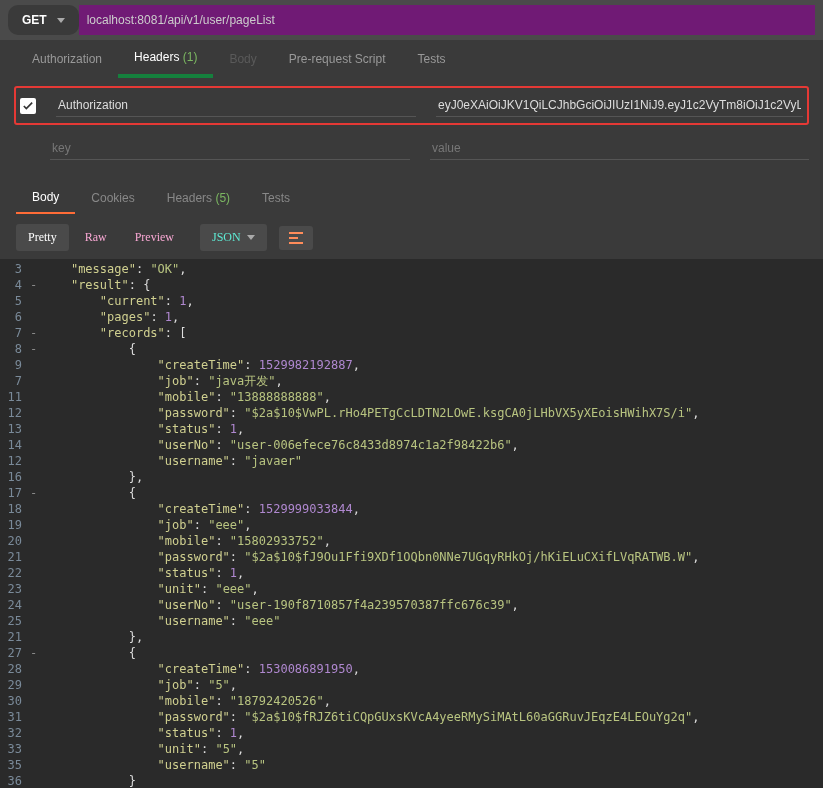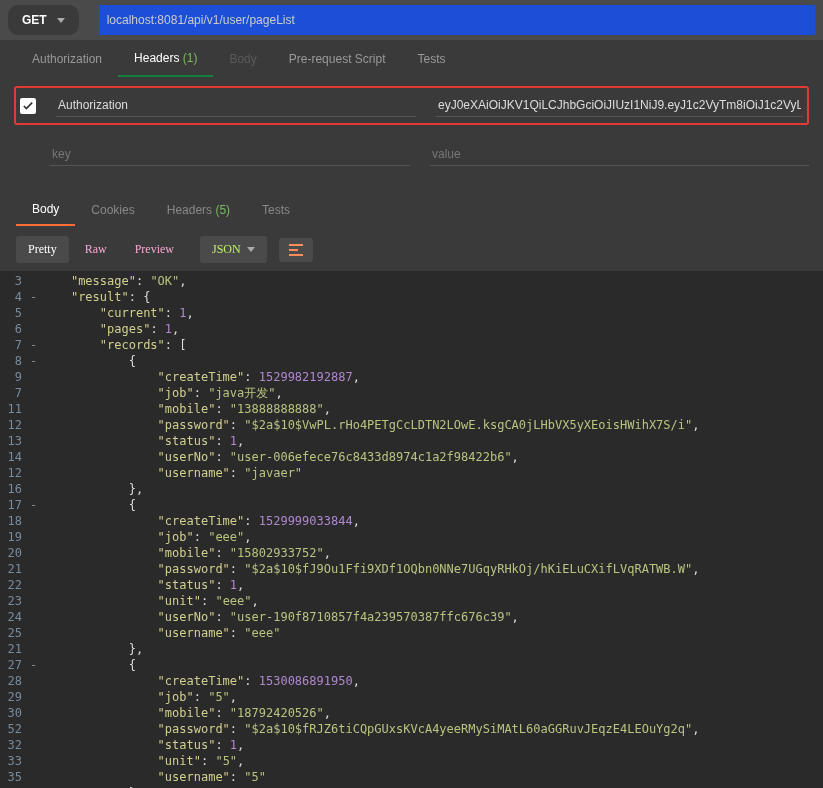--- a/index.html
+++ b/index.html
@@ -31,51 +31,50 @@
   cursor: pointer;
 }
 .chevron-down {
   width: 0; height: 0;
   border-left: 4px solid transparent;
   border-right: 4px solid transparent;
   border-top: 5px solid #aaa;
 }
 .url-input {
   flex: 1;
-  margin-left: 20px;
-  background: #1d4ed8;
+  background: #701a75;
   border: none;
   color: #ccc;
   padding: 8px;
   font-size: 12px;
   outline: none;
 }
 .tabs-row {
   display: flex;
   align-items: center;
   padding: 0 16px;
   height: 38px;
   background: #3a3a3a;
 }
 .tab {
   padding: 10px 16px;
   color: #999;
   cursor: pointer;
   font-size: 12px;
 }
-.tab.active { color: #fff; border-bottom: 2px solid #15803d; }
+.tab.active { color: #fff; border-bottom: 4px solid #15803d; }
 .tab.faded { color: #5a5a5a; }
 .count { color: #7bb661; }
 .headers-section {
   padding: 8px 14px;
 }
 .header-row {
   display: flex;
   align-items: center;
-  padding: 18px 0;
+  padding: 12px 0;
 }
 .header-row.highlighted {
   border: 2px solid #e53935;
   border-radius: 3px;
   padding: 6px 4px;
 }
 .checkbox {
   width: 16px; height: 16px;
   background: #fff;
   border-radius: 2px;
@@ -128,21 +127,21 @@
   color: #f9a8d4;
   padding: 6px 12px;
   border-radius: 3px;
   cursor: pointer;
   font-size: 12px;
 }
 .view-btn.active { color: #fff; }
 .view-btn.plain { background: transparent; }
 .json-btn {
   background: #4a4a4a;
-  color: #bef264;
+  color: #5eead4;
   padding: 6px 12px;
   border-radius: 3px;
   display: flex;
   align-items: center;
   gap: 6px;
   margin-left: 10px;
   cursor: pointer;
 }
 .wrap-btn {
   background: #4a4a4a;
@@ -278,18 +277,18 @@
     <div class="code-line"><span class="gutter">21</span><span class="fold"></span><span class="code"><span>                </span><span class="key">"password"</span><span>: </span><span class="str">"$2a$10$fJ9Ou1Ffi9XDf1OQbn0NNe7UGqyRHkOj/hKiELuCXifLVqRATWB.W"</span><span>,</span></span></div>
     <div class="code-line"><span class="gutter">22</span><span class="fold"></span><span class="code"><span>                </span><span class="key">"status"</span><span>: </span><span class="num">1</span><span>,</span></span></div>
     <div class="code-line"><span class="gutter">23</span><span class="fold"></span><span class="code"><span>                </span><span class="key">"unit"</span><span>: </span><span class="str">"eee"</span><span>,</span></span></div>
     <div class="code-line"><span class="gutter">24</span><span class="fold"></span><span class="code"><span>                </span><span class="key">"userNo"</span><span>: </span><span class="str">"user-190f8710857f4a239570387ffc676c39"</span><span>,</span></span></div>
     <div class="code-line"><span class="gutter">25</span><span class="fold"></span><span class="code"><span>                </span><span class="key">"username"</span><span>: </span><span class="str">"eee"</span></span></div>
     <div class="code-line"><span class="gutter">21</span><span class="fold"></span><span class="code"><span>            },</span></span></div>
     <div class="code-line"><span class="gutter">27</span><span class="fold">-</span><span class="code"><span>            {</span></span></div>
     <div class="code-line"><span class="gutter">28</span><span class="fold"></span><span class="code"><span>                </span><span class="key">"createTime"</span><span>: </span><span class="num">1530086891950</span><span>,</span></span></div>
     <div class="code-line"><span class="gutter">29</span><span class="fold"></span><span class="code"><span>                </span><span class="key">"job"</span><span>: </span><span class="str">"5"</span><span>,</span></span></div>
     <div class="code-line"><span class="gutter">30</span><span class="fold"></span><span class="code"><span>                </span><span class="key">"mobile"</span><span>: </span><span class="str">"18792420526"</span><span>,</span></span></div>
-    <div class="code-line"><span class="gutter">52</span><span class="fold"></span><span class="code"><span>                </span><span class="key">"password"</span><span>: </span><span class="str">"$2a$10$fRJZ6tiCQpGUxsKVcA4yeeRMySiMAtL60aGGRuvJEqzE4LEOuYg2q"</span><span>,</span></span></div>
+    <div class="code-line"><span class="gutter">31</span><span class="fold"></span><span class="code"><span>                </span><span class="key">"password"</span><span>: </span><span class="str">"$2a$10$fRJZ6tiCQpGUxsKVcA4yeeRMySiMAtL60aGGRuvJEqzE4LEOuYg2q"</span><span>,</span></span></div>
     <div class="code-line"><span class="gutter">32</span><span class="fold"></span><span class="code"><span>                </span><span class="key">"status"</span><span>: </span><span class="num">1</span><span>,</span></span></div>
     <div class="code-line"><span class="gutter">33</span><span class="fold"></span><span class="code"><span>                </span><span class="key">"unit"</span><span>: </span><span class="str">"5"</span><span>,</span></span></div>
     <div class="code-line"><span class="gutter">35</span><span class="fold"></span><span class="code"><span>                </span><span class="key">"username"</span><span>: </span><span class="str">"5"</span></span></div>
     <div class="code-line"><span class="gutter">36</span><span class="fold"></span><span class="code"><span>            }</span></span></div>
   </div>
 
 </body></html>

